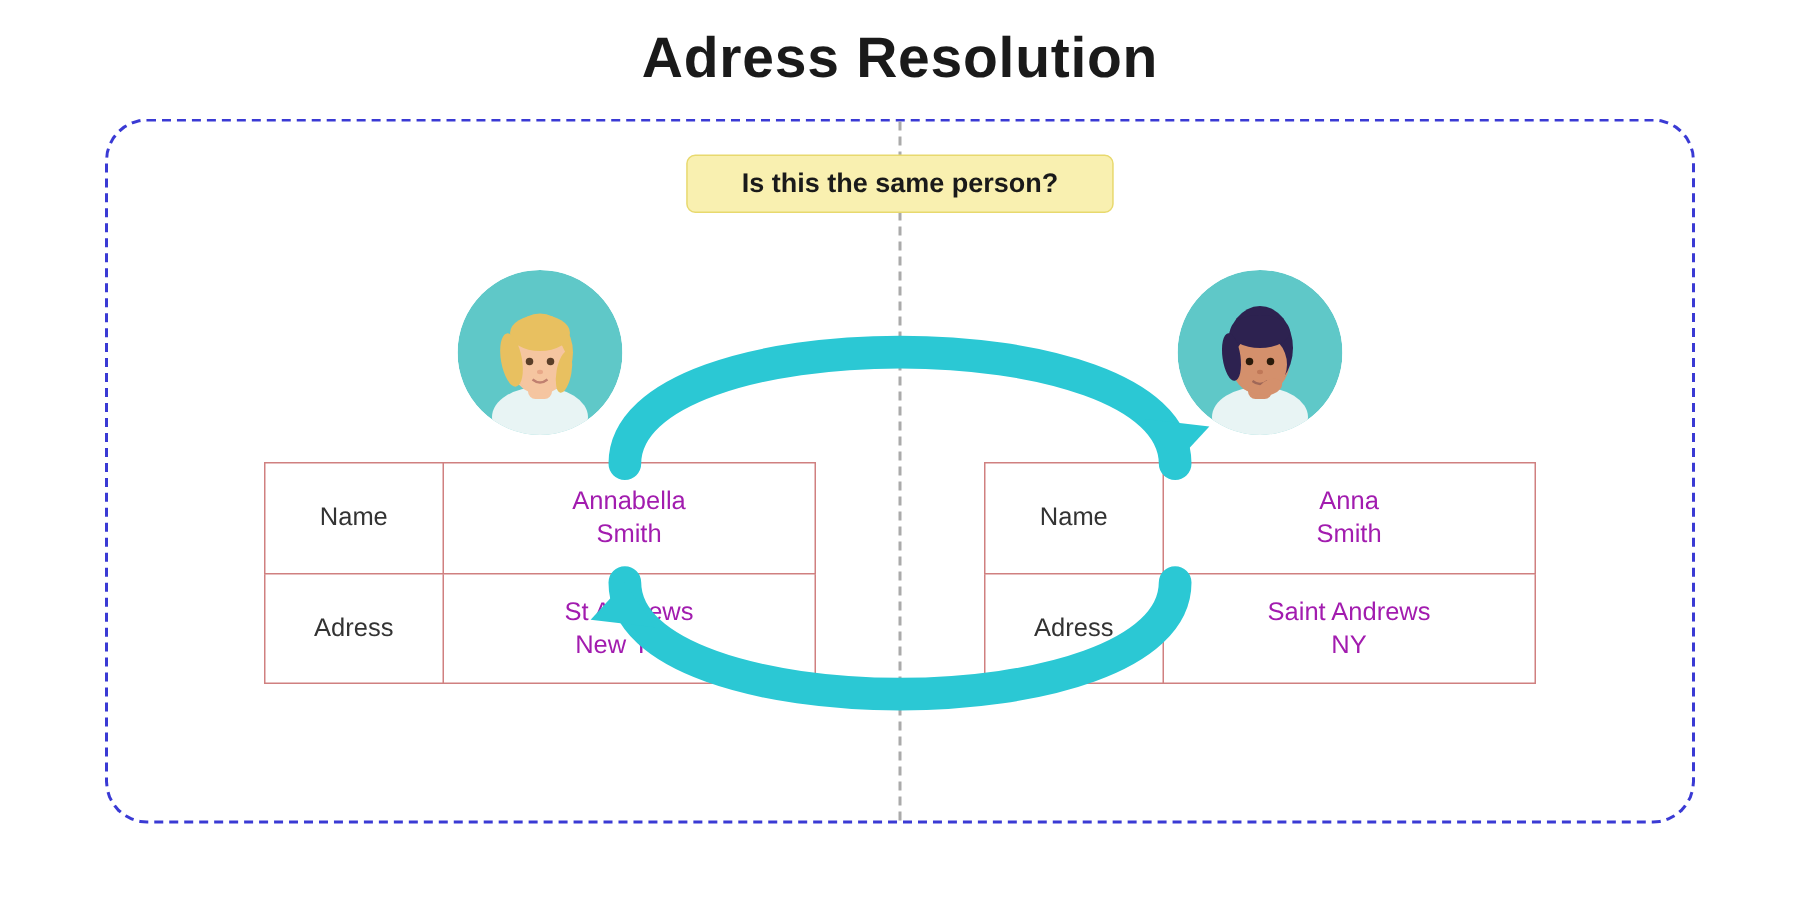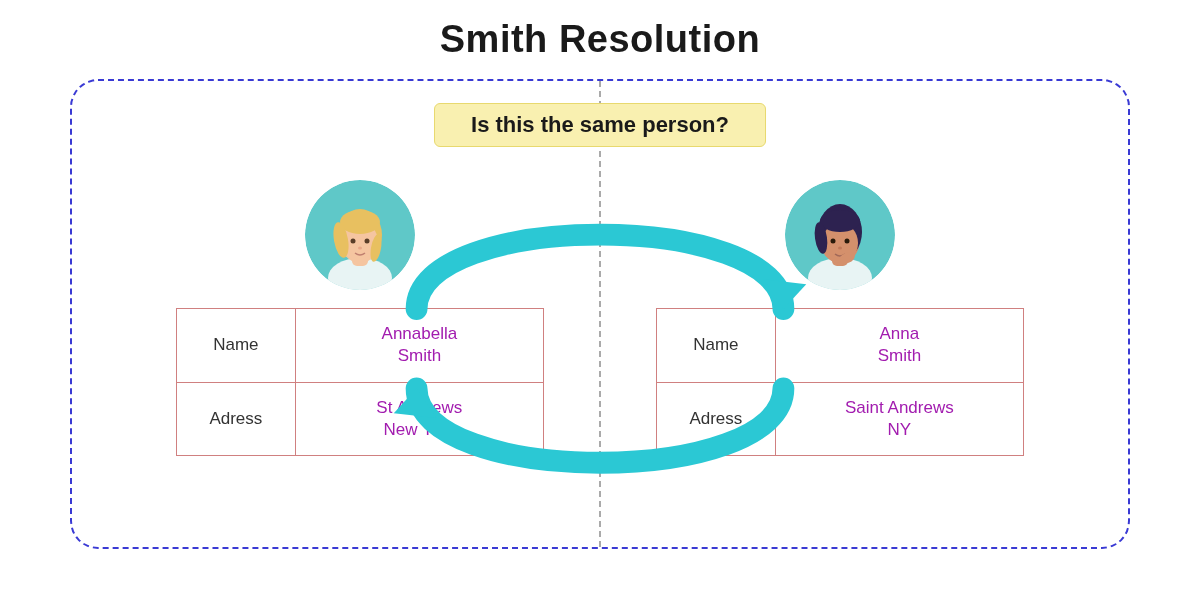--- a/index.html
+++ b/index.html
@@ -39,21 +39,21 @@
     
     .question-banner {
       position: absolute;
       top: 22px;
       left: 50%;
       transform: translateX(-50%);
       background: #f9f0b0;
       border: 1.5px solid #e8d96e;
       border-radius: 6px;
       padding: 8px 36px;
-      font-size: 22px;
+      font-size: 18px;
       font-weight: 600;
       color: #1a1a1a;
       white-space: nowrap;
       z-index: 10;
     }
 
     
     .center-divider {
       position: absolute;
       left: 50%;
@@ -135,21 +135,21 @@
       left: 0;
       width: 100%;
       height: 100%;
       pointer-events: none;
       z-index: 5;
     }
   </style>
 </head>
 <body>
 
-<h1 class="page-title">Smith Resolution</h1>
+<h1 class="page-title">Adress Resolution</h1>
 
 <div class="outer-box">
 
   <div class="center-divider"></div>
 
   <div class="question-banner">Is this the same person?</div>
 
   <div class="panel panel-left">
 
     <div class="avatar-circle">

